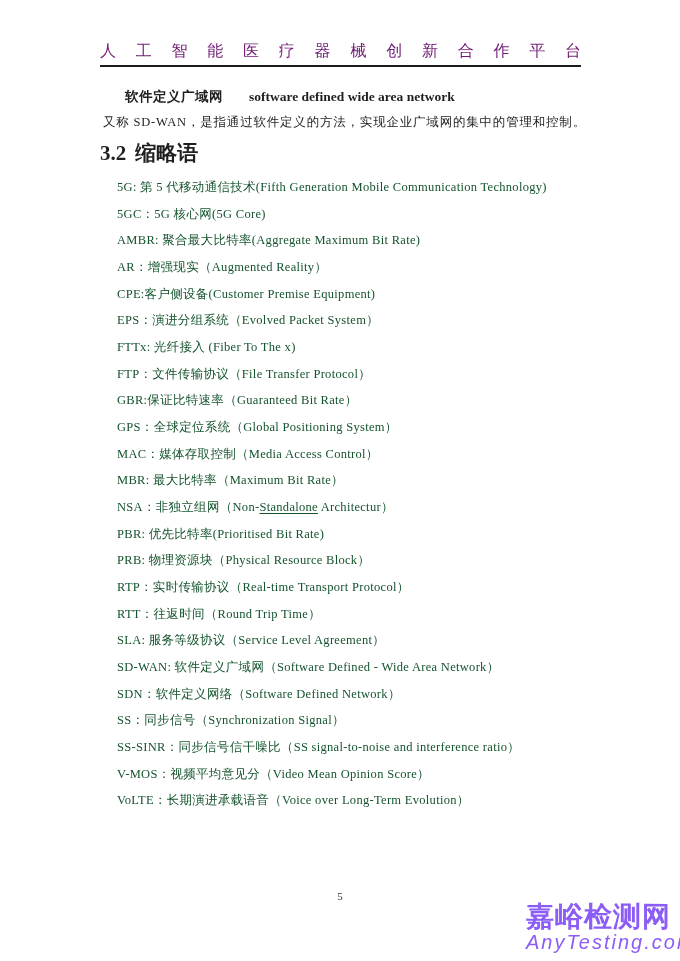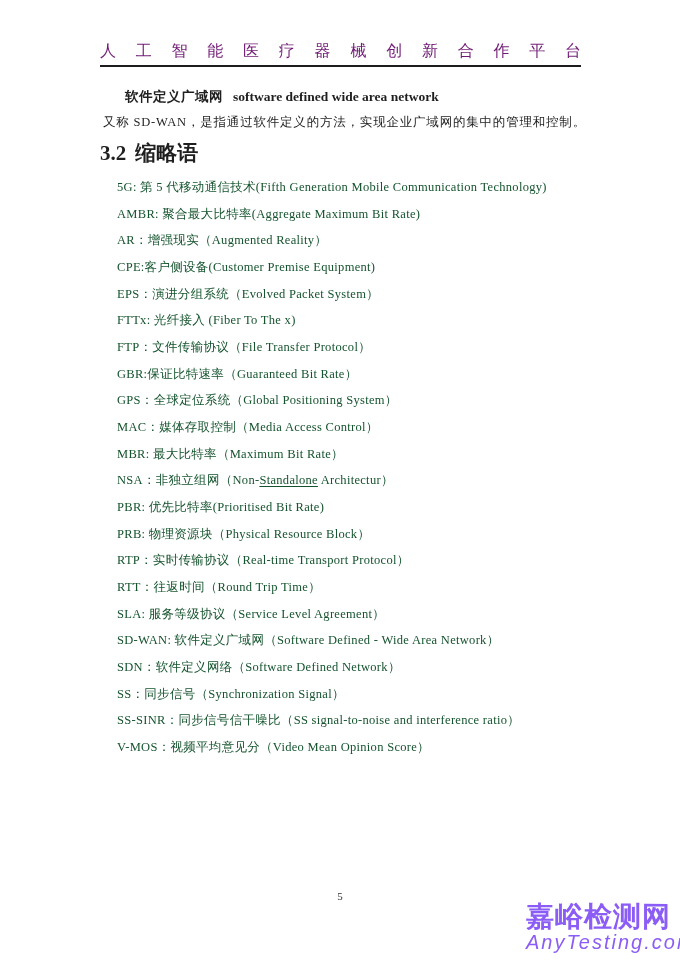--- a/index.html
+++ b/index.html
@@ -10,21 +10,21 @@
     color:#1f1f1f;
   }
   .page-header { position:absolute; left:100px; top:42px; width:481px; }
   .header-title {
     font-size:16px; color:#701a75;
     text-align:justify; text-align-last:justify;
     white-space:normal; line-height:18px;
   }
   .header-rule { margin-top:5px; border-bottom:2px solid #1c1c1c; height:0; }
   .term-heading { position:absolute; left:125px; top:88px; font-weight:bold; font-size:13.5px; white-space:nowrap; }
-  .term-heading .zh { letter-spacing:0.5px; margin-right:10px; }
+  .term-heading .zh { letter-spacing:0.5px; margin-right:26px; }
   .term-def {
     position:absolute; left:103px; top:114px; width:480px;
     font-size:12.5px; letter-spacing:0.8px; white-space:nowrap;text-align:center;
   }
   .section-heading { position:absolute; left:100px; top:139px; font-size:21px; font-weight:bold; }
   .section-heading .num { margin-right:9px; }
   .abbr-list { position:absolute; left:117px; top:180px; width:480px; }
   .abbr-item {
     height:26.68px; font-size:12.5px; line-height:14px;
     letter-spacing:0.3px; white-space:nowrap; color:#14532d;
@@ -58,20 +58,21 @@
 </div>
 
 <div class="term-def">又称 SD-WAN，是指通过软件定义的方法，实现企业广域网的集中的管理和控制。</div>
 
 <div class="section-heading">
   <span class="num">3.2</span><span>缩略语</span>
 </div>
 
 <div class="abbr-list">
     <div class="abbr-item">5G: 第 5 代移动通信技术(Fifth Generation Mobile Communication Technology)</div>
+    <div class="abbr-item">5GC：5G 核心网(5G Core)</div>
     <div class="abbr-item">AMBR: 聚合最大比特率(Aggregate Maximum Bit Rate)</div>
     <div class="abbr-item">AR：增强现实（Augmented Reality）</div>
     <div class="abbr-item">CPE:客户侧设备(Customer Premise Equipment)</div>
     <div class="abbr-item">EPS：演进分组系统（Evolved Packet System）</div>
     <div class="abbr-item">FTTx: 光纤接入 (Fiber To The x)</div>
     <div class="abbr-item">FTP：文件传输协议（File Transfer Protocol）</div>
     <div class="abbr-item">GBR:保证比特速率（Guaranteed Bit Rate）</div>
     <div class="abbr-item">GPS：全球定位系统（Global Positioning System）</div>
     <div class="abbr-item">MAC：媒体存取控制（Media Access Control）</div>
     <div class="abbr-item">MBR: 最大比特率（Maximum Bit Rate）</div>
@@ -79,20 +80,21 @@
     <div class="abbr-item">PBR: 优先比特率(Prioritised Bit Rate)</div>
     <div class="abbr-item">PRB: 物理资源块（Physical Resource Block）</div>
     <div class="abbr-item">RTP：实时传输协议（Real-time Transport Protocol）</div>
     <div class="abbr-item">RTT：往返时间（Round Trip Time）</div>
     <div class="abbr-item">SLA: 服务等级协议（Service Level Agreement）</div>
     <div class="abbr-item">SD-WAN: 软件定义广域网（Software Defined - Wide Area Network）</div>
     <div class="abbr-item">SDN：软件定义网络（Software Defined Network）</div>
     <div class="abbr-item">SS：同步信号（Synchronization Signal）</div>
     <div class="abbr-item">SS-SINR：同步信号信干噪比（SS signal-to-noise and interference ratio）</div>
     <div class="abbr-item">V-MOS：视频平均意见分（Video Mean Opinion Score）</div>
+    <div class="abbr-item">VoLTE：长期演进承载语音（Voice over Long-Term Evolution）</div>
   </div>
 
 <div class="page-number">5</div>
 
 <div class="watermark">
   <div class="watermark-name">嘉峪检测网</div>
   <div class="watermark-url">AnyTesting.com</div>
 </div>
 
 </body></html>

